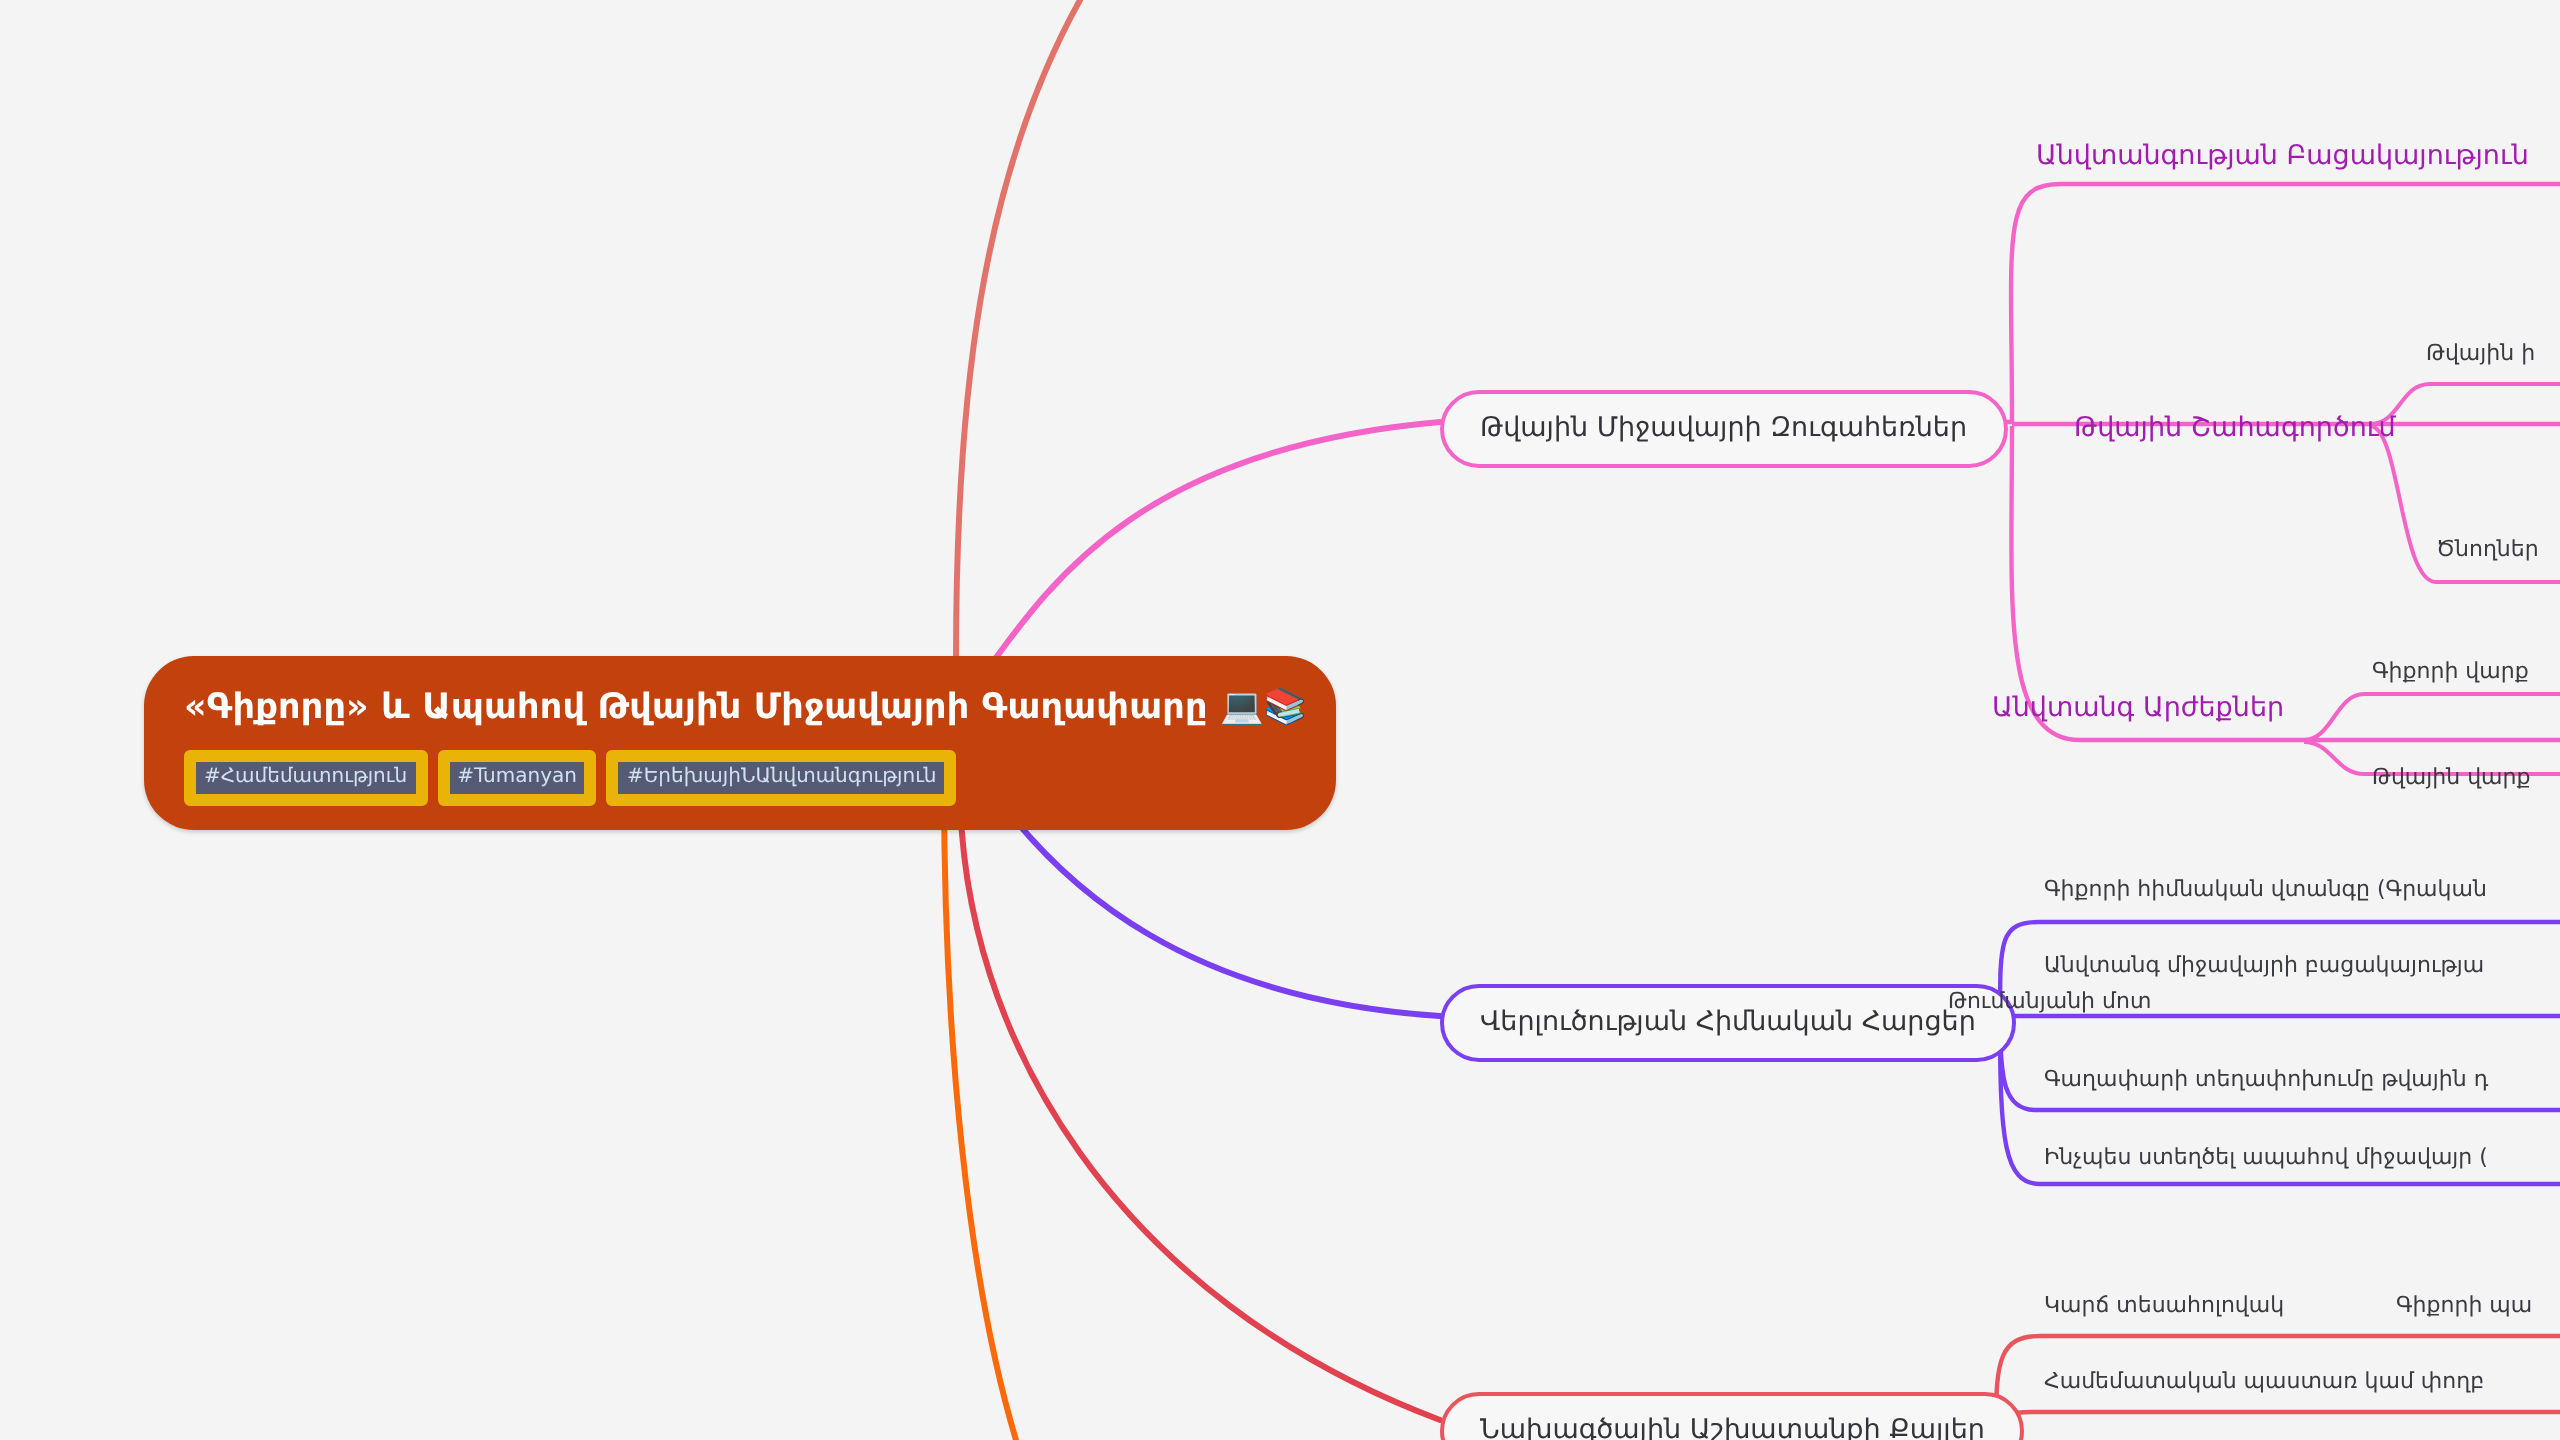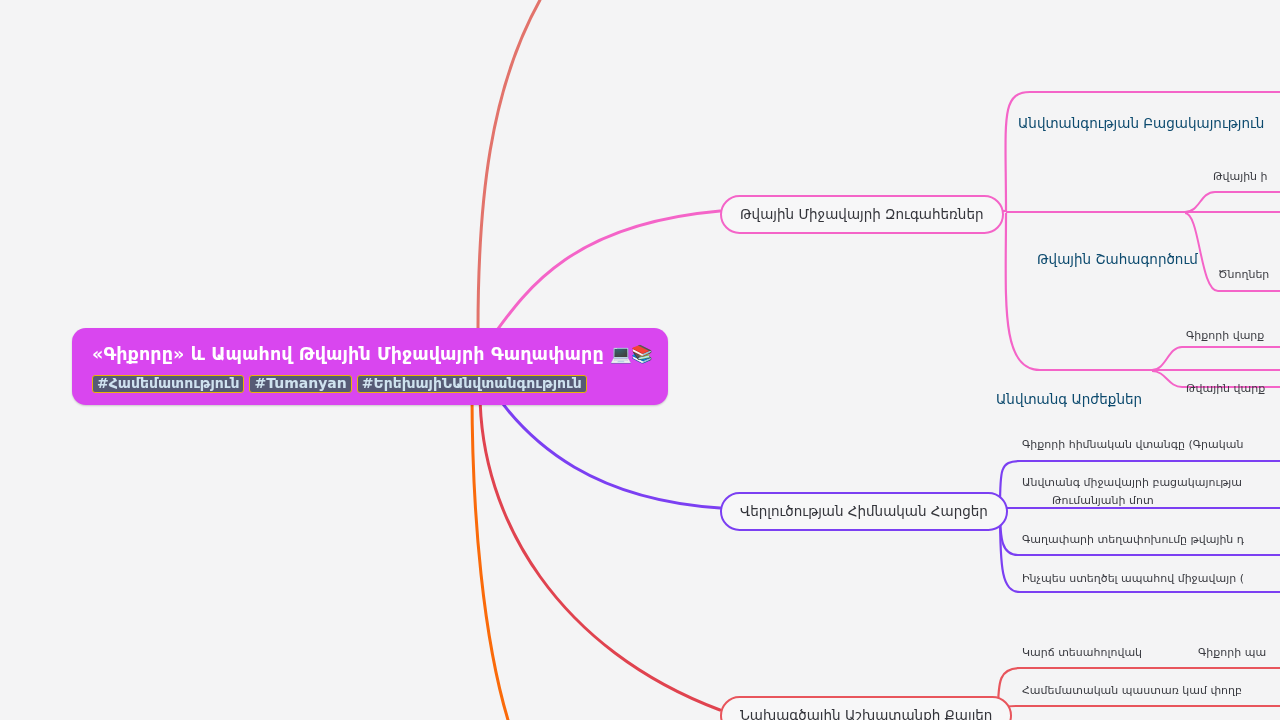--- a/index.html
+++ b/index.html
@@ -8,56 +8,56 @@
     background:#f4f4f5;
     font-family:"DejaVu Sans","Liberation Sans",sans-serif;
     position:relative;
   }
   #canvas{position:absolute;inset:0;width:1280px;height:720px;}
   svg.links{position:absolute;left:0;top:0;width:1280px;height:720px;pointer-events:none;}
 
   
   .central{
     position:absolute;left:72px;top:328px;width:596px;
-    background:#d946ef;border-radius:14px;
+    background:#c2410c;border-radius:25px;
     padding:14px 20px 12px 20px;
     box-sizing:border-box;
     box-shadow:0 1px 2px rgba(0,0,0,.18);
   }
   .central-title{
     color:#ffffff;font-size:17.5px;line-height:24px;font-weight:600;
     letter-spacing:.1px;white-space:nowrap;
   }
   .tags{margin-top:9px;display:flex;gap:5px;}
   .tag{
-    background:#565a75;border:1px solid #eab308;border-radius:3px;
-    color:#cfe2ef;font-size:14px;line-height:13px;
-    padding:1px 4px 2px 4px;white-space:nowrap;font-weight:bold;
+    background:#565a75;border:6px solid #eab308;border-radius:3px;
+    color:#cfe2ef;font-size:10px;line-height:13px;
+    padding:1px 4px 2px 4px;white-space:nowrap;
   }
 
   
   .pill{
     position:absolute;background:#f7f7f8;
     border-radius:20px;
     padding:9px 18px;box-sizing:border-box;
     font-size:13.5px;color:#33343a;white-space:nowrap;
     line-height:17px;
   }
   .pill.pink  {border:2px solid #f464c8;}
   .pill.purple{border:2px solid #7b3ff2;}
   .pill.red   {border:2px solid #e8555c;}
 
   
   .leaf{
     position:absolute;font-size:11px;color:#3a3b41;
     line-height:18px;white-space:nowrap;
   }
   .node2{
-    position:absolute;font-size:13.5px;color:#0c4a6e;
-    line-height:18px;white-space:nowrap;margin-top:45px;
+    position:absolute;font-size:13.5px;color:#a21caf;
+    line-height:18px;white-space:nowrap;
   }
 </style>
 </head>
 <body>
 
 <div id="canvas">
 
   <svg class="links" viewBox="0 0 1280 720" xmlns="http://www.w3.org/2000/svg">
 
     <path d="M 478,330 C 478,200 490,90 540,0" fill="none" stroke="#e2736b" stroke-width="3" stroke-linecap="round"></path>
@@ -121,21 +121,21 @@
   <div class="node2" style="left:996px;top:345px;">Անվտանգ Արժեքներ</div>
 
   <div class="leaf" style="left:1186px;top:327px;">Գիքորի վարք</div>
 
   <div class="leaf" style="left:1186px;top:380px;">Թվային վարք</div>
 
   <div class="leaf" style="left:1022px;top:436px;">Գիքորի հիմնական վտանգը (Գրական</div>
 
   <div class="leaf" style="left:1022px;top:474px;">Անվտանգ միջավայրի բացակայությա</div>
 
-  <div class="leaf" style="left:1052px;top:492px;text-align:center;">Թումանյանի մոտ</div>
+  <div class="leaf" style="left:974px;top:492px;text-align:center;">Թումանյանի մոտ</div>
 
   <div class="leaf" style="left:1022px;top:531px;">Գաղափարի տեղափոխումը թվային դ</div>
 
   <div class="leaf" style="left:1022px;top:570px;">Ինչպես ստեղծել ապահով միջավայր (</div>
 
   <div class="leaf" style="left:1022px;top:644px;">Կարճ տեսահոլովակ</div>
 
   <div class="leaf" style="left:1198px;top:644px;">Գիքորի պա</div>
 
   <div class="leaf" style="left:1022px;top:682px;">Համեմատական պաստառ կամ փողբ</div>

